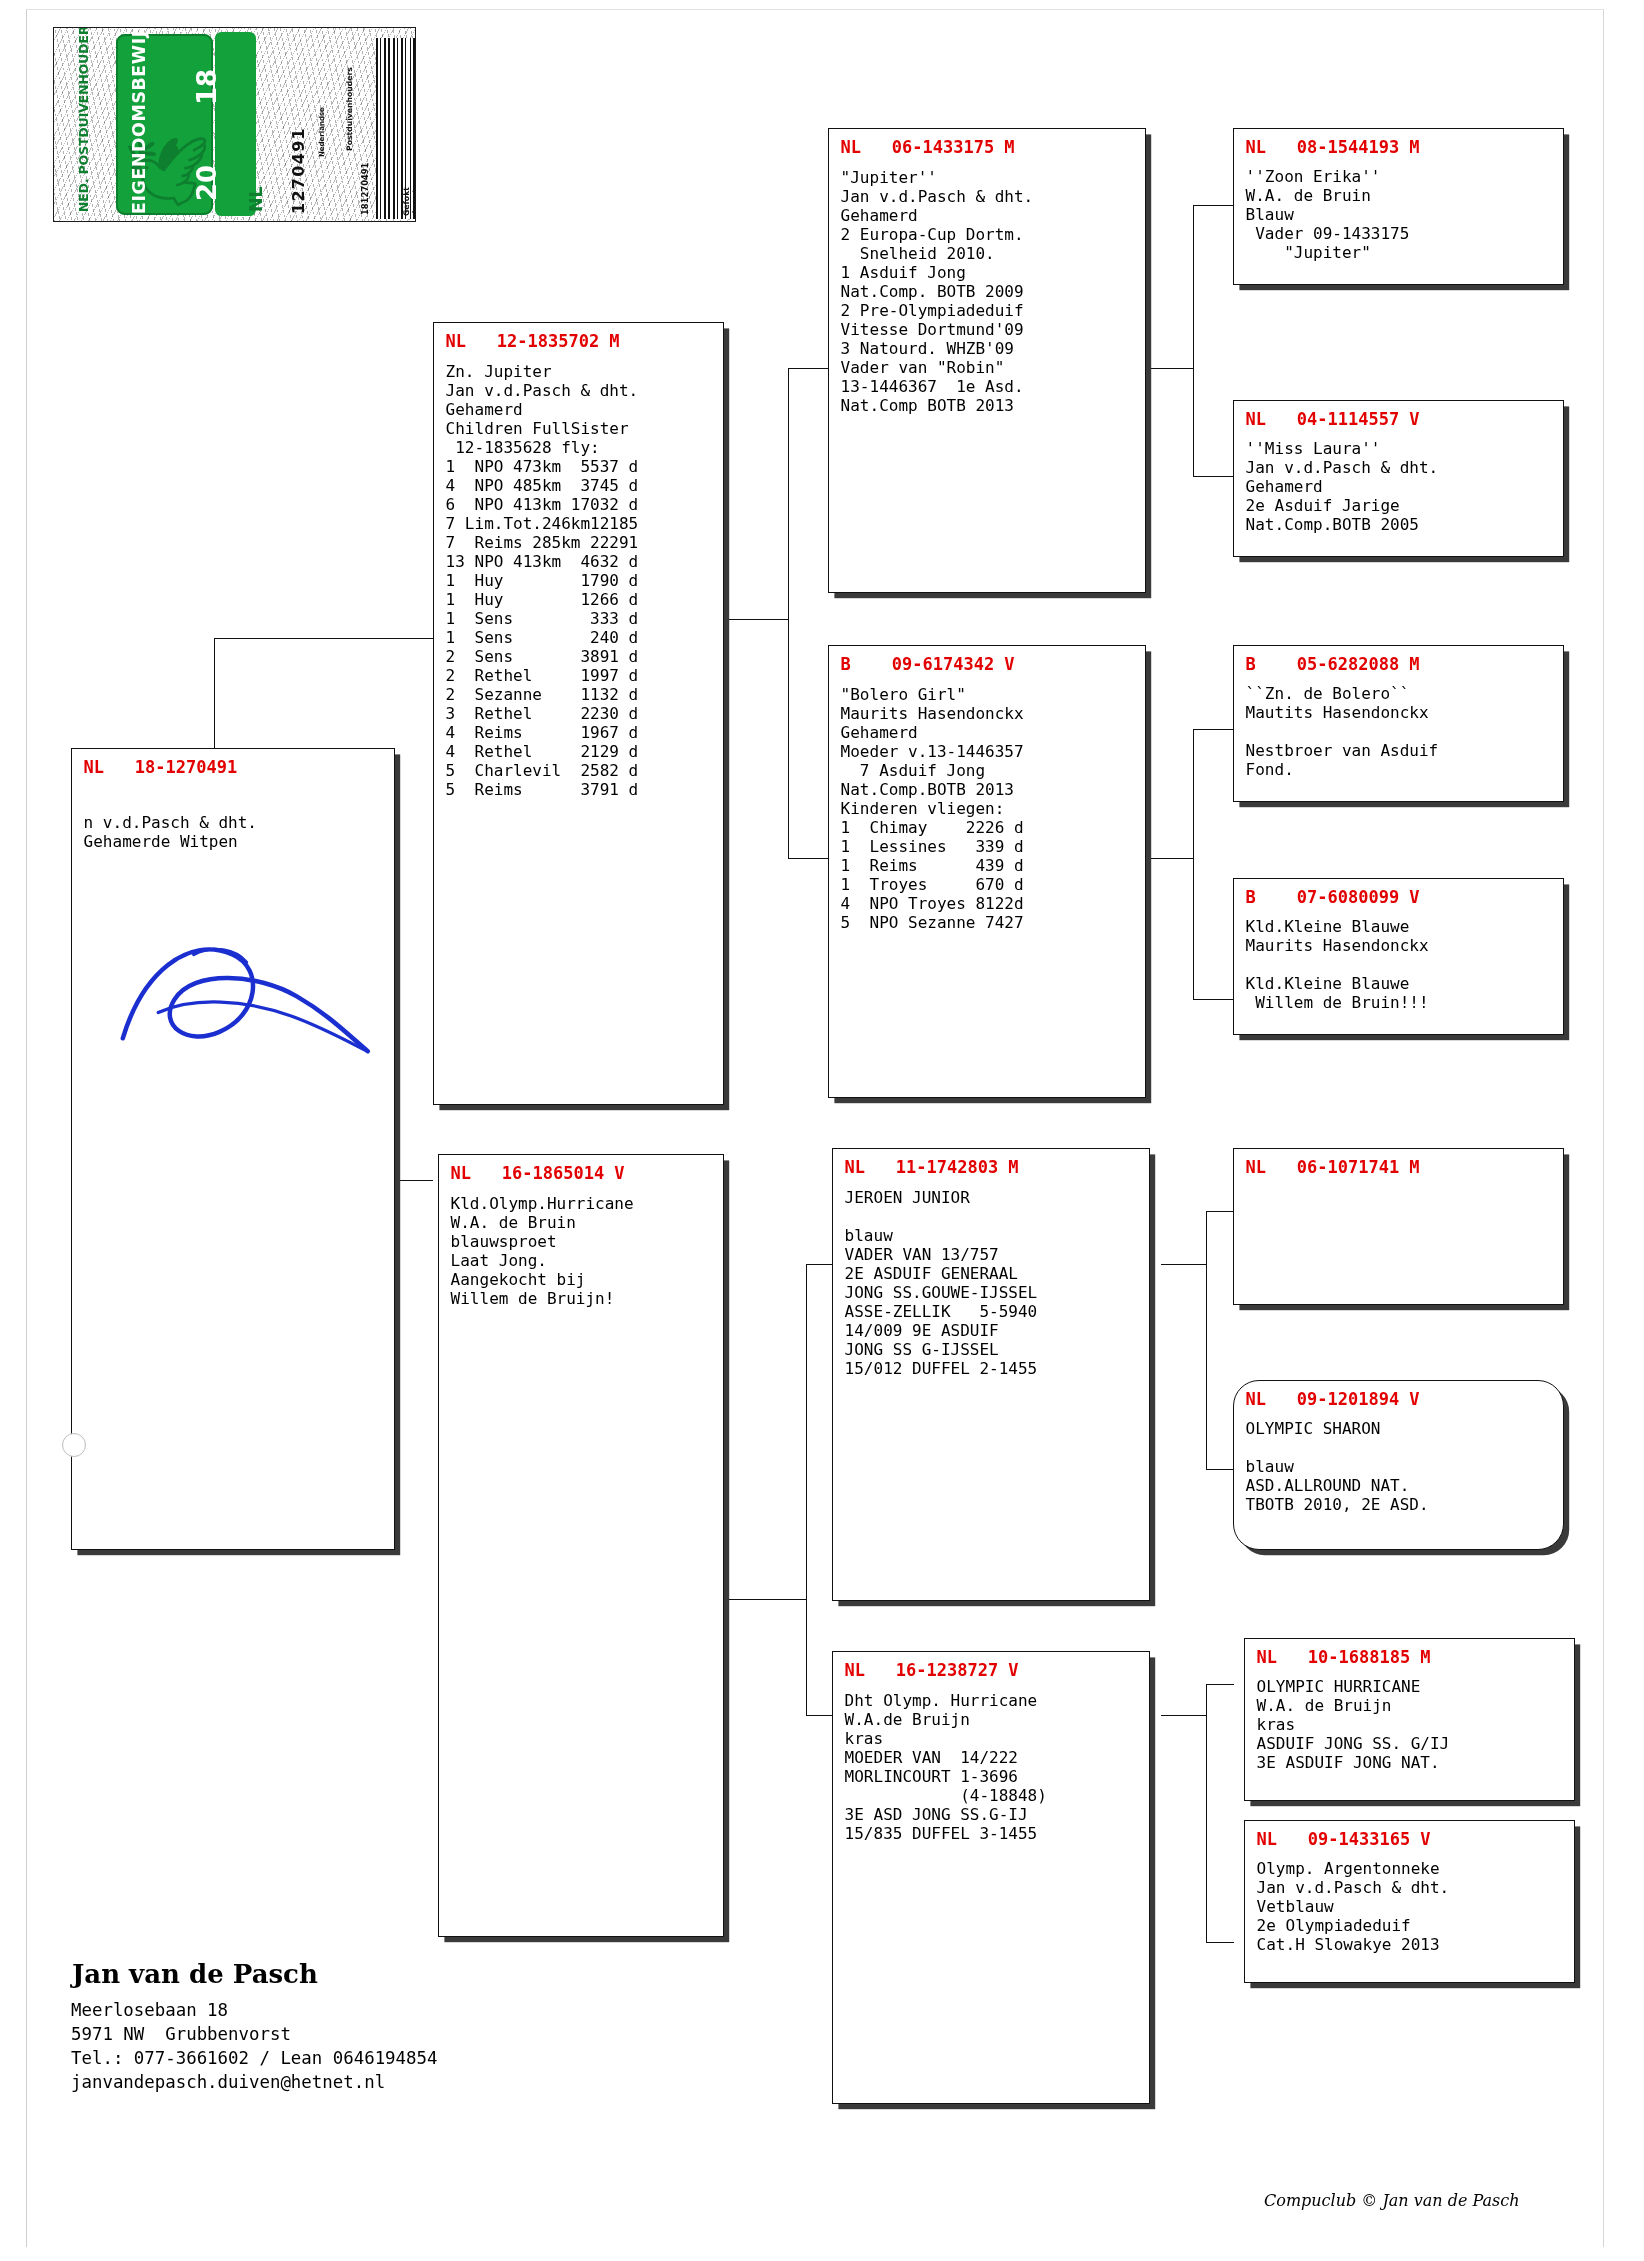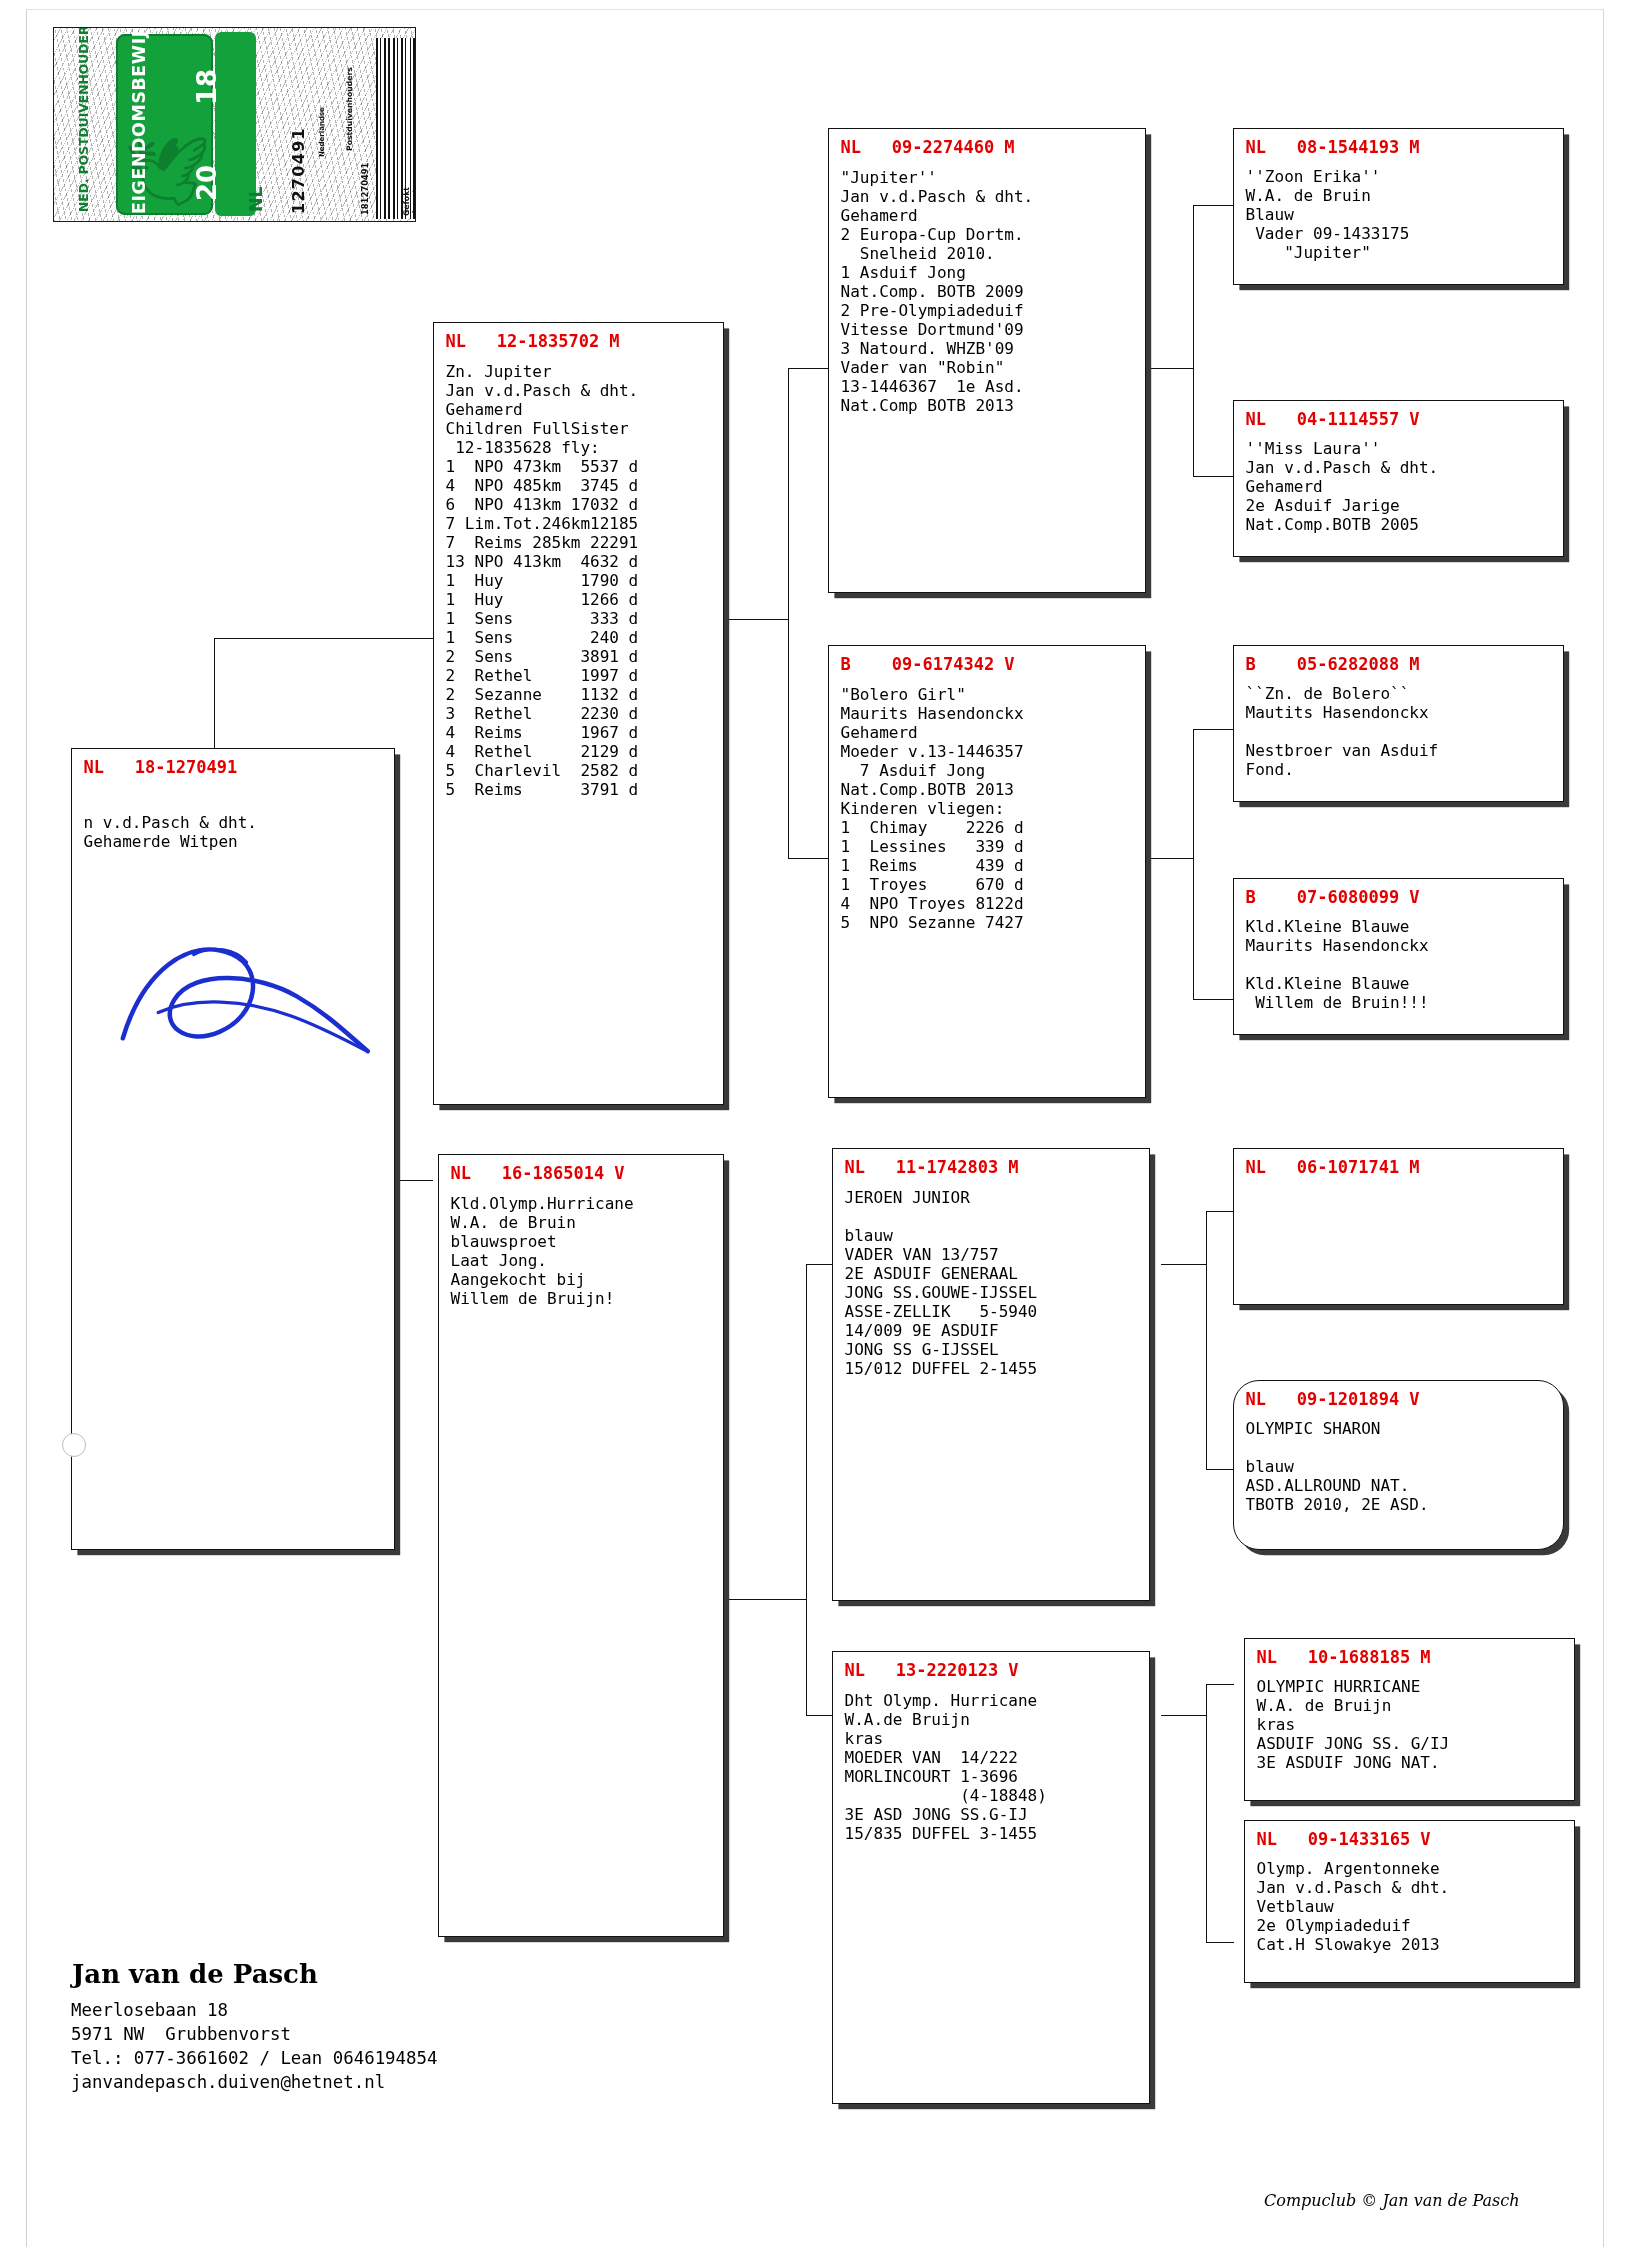--- a/index.html
+++ b/index.html
@@ -168,21 +168,21 @@
 W.A. de Bruin
 blauwsproet
 Laat Jong.
 Aangekocht bij
 Willem de Bruijn!</div>
     </div>
   </div>
 
   <div class="box" style="left:828px;top:128px;width:316px;height:463px;">
     <div class="pad">
-      <div class="bhdr">NL   09-2274460 M</div>
+      <div class="bhdr">NL   06-1433175 M</div>
       <div class="btxt" style="margin-top:11.6px;">"Jupiter''
 Jan v.d.Pasch &amp; dht.
 Gehamerd
 2 Europa-Cup Dortm.
   Snelheid 2010.
 1 Asduif Jong
 Nat.Comp. BOTB 2009
 2 Pre-Olympiadeduif
 Vitesse Dortmund'09
 3 Natourd. WHZB'09
@@ -222,21 +222,21 @@
 JONG SS.GOUWE-IJSSEL
 ASSE-ZELLIK   5-5940
 14/009 9E ASDUIF
 JONG SS G-IJSSEL
 15/012 DUFFEL 2-1455</div>
     </div>
   </div>
 
   <div class="box" style="left:832px;top:1651px;width:316px;height:451px;">
     <div class="pad">
-      <div class="bhdr">NL   13-2220123 V</div>
+      <div class="bhdr">NL   16-1238727 V</div>
       <div class="btxt" style="margin-top:11.6px;">Dht Olymp. Hurricane
 W.A.de Bruijn
 kras
 MOEDER VAN  14/222
 MORLINCOURT 1-3696
             (4-18848)
 3E ASD JONG SS.G-IJ
 15/835 DUFFEL 3-1455</div>
     </div>
   </div>

